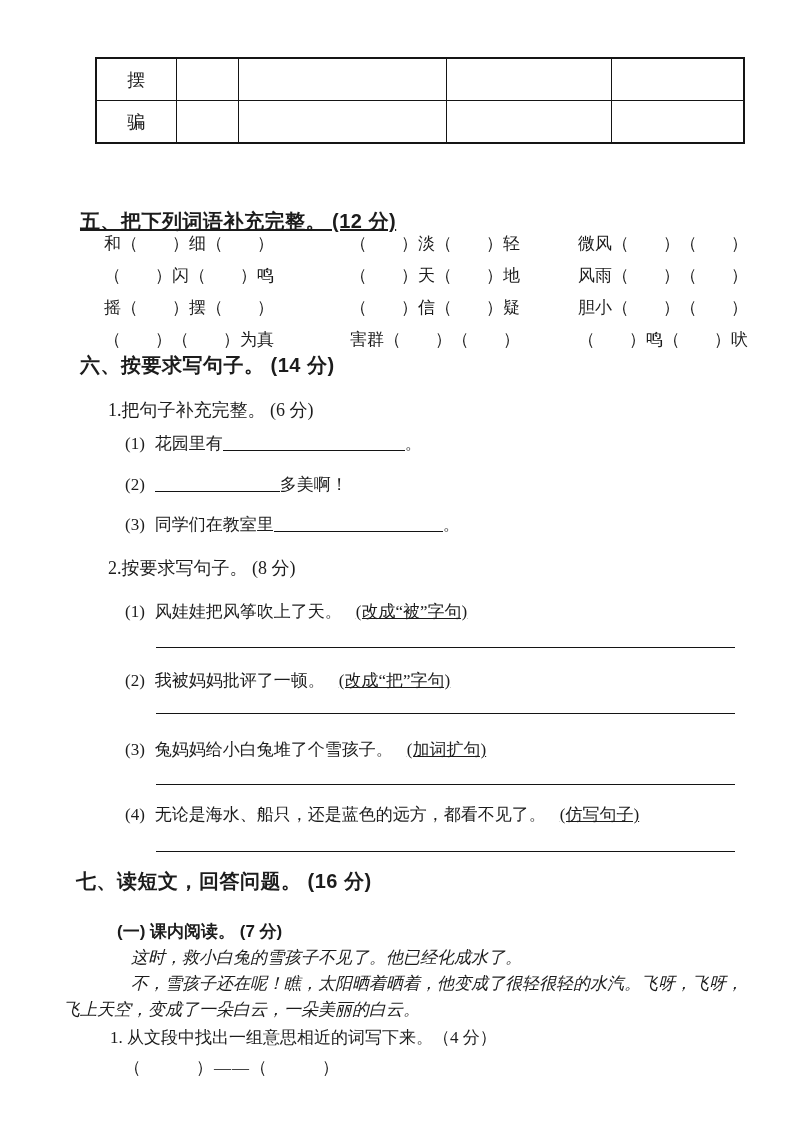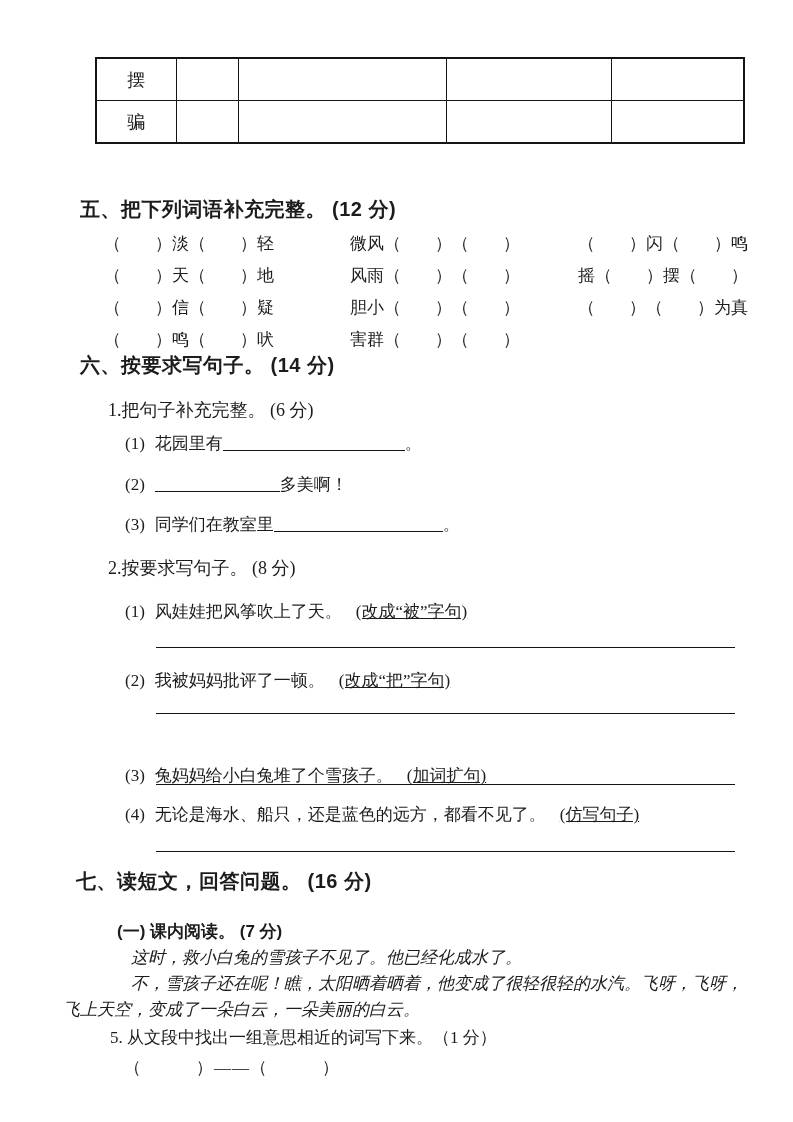--- a/index.html
+++ b/index.html
@@ -98,34 +98,35 @@
     <tr>
       <td>骗</td>
       <td></td>
       <td></td>
       <td></td>
       <td></td>
     </tr>
   </tbody>
     </table>
 
-  <div class="abs heading" style="left:80px;top:196px;">五、把下列词语补充完整。 (12 分)</div>
+  <div class="abs heading" style="left:80px;top:208px;text-decoration:underline;">五、把下列词语补充完整。 (12 分)</div>
 
   <div class="abs word-grid" style="left:104px;top:228px;width:645px;">
+    <div>和（　　）细（　　）</div>
     <div>（　　）淡（　　）轻</div>
     <div>微风（　　）（　　）</div>
     <div>（　　）闪（　　）鸣</div>
     <div>（　　）天（　　）地</div>
     <div>风雨（　　）（　　）</div>
     <div>摇（　　）摆（　　）</div>
     <div>（　　）信（　　）疑</div>
     <div>胆小（　　）（　　）</div>
     <div>（　　）（　　）为真</div>
+    <div>害群（　　）（　　）</div>
     <div>（　　）鸣（　　）吠</div>
-    <div>害群（　　）（　　）</div>
   </div>
 
   <div class="abs heading" style="left:80px;top:352px;">六、按要求写句子。 (14 分)</div>
 
   <div class="abs subtitle" style="left:108px;top:398px;">1.把句子补充完整。 (6 分)</div>
 
   <div class="abs fill-item" style="left:125px;top:432px;">
     <span class="num">(1)</span><span>花园里有</span><span class="blank b1"></span><span>。</span>
   </div>
   <div class="abs fill-item" style="left:125px;top:473px;">
@@ -140,34 +141,34 @@
   <div class="abs rw-item" style="left:125px;top:600px;">
     <span class="num">(1)</span><span>风娃娃把风筝吹上了天。</span><span class="note">(改成“被”字句)</span>
   </div>
   <div class="answer-line" style="top:647px;"></div>
 
   <div class="abs rw-item" style="left:125px;top:669px;">
     <span class="num">(2)</span><span>我被妈妈批评了一顿。</span><span class="note">(改成“把”字句)</span>
   </div>
   <div class="answer-line" style="top:713px;"></div>
 
-  <div class="abs rw-item" style="left:125px;top:764px;">
+  <div class="abs rw-item" style="left:125px;top:738px;">
     <span class="num">(3)</span><span>兔妈妈给小白兔堆了个雪孩子。</span><span class="note">(加词扩句)</span>
   </div>
   <div class="answer-line" style="top:784px;"></div>
 
   <div class="abs rw-item" style="left:125px;top:803px;">
     <span class="num">(4)</span><span>无论是海水、船只，还是蓝色的远方，都看不见了。</span><span class="note">(仿写句子)</span>
   </div>
   <div class="answer-line" style="top:851px;"></div>
 
   <div class="abs heading" style="left:76px;top:868px;">七、读短文，回答问题。 (16 分)</div>
 
   <div class="abs sub-heading-sans" style="left:117px;top:920px;">(一) 课内阅读。 (7 分)</div>
 
   <p class="abs passage" style="left:63px;top:944px;">这时，救小白兔的雪孩子不见了。他已经化成水了。</p>
   <p class="abs passage" style="left:63px;top:970px;">不，雪孩子还在呢！瞧，太阳晒着晒着，他变成了很轻很轻的水汽。飞呀，飞呀，飞上天空，变成了一朵白云，一朵美丽的白云。</p>
 
-  <div class="abs question" style="left:110px;top:1026px;">5. 从文段中找出一组意思相近的词写下来。（1 分）</div>
+  <div class="abs question" style="left:110px;top:1026px;">1. 从文段中找出一组意思相近的词写下来。（4 分）</div>
 
   <div class="abs paren-answer" style="left:124px;top:1056px;">（　　　）——（　　　）</div>
 
 </div>
 
 </body></html>

